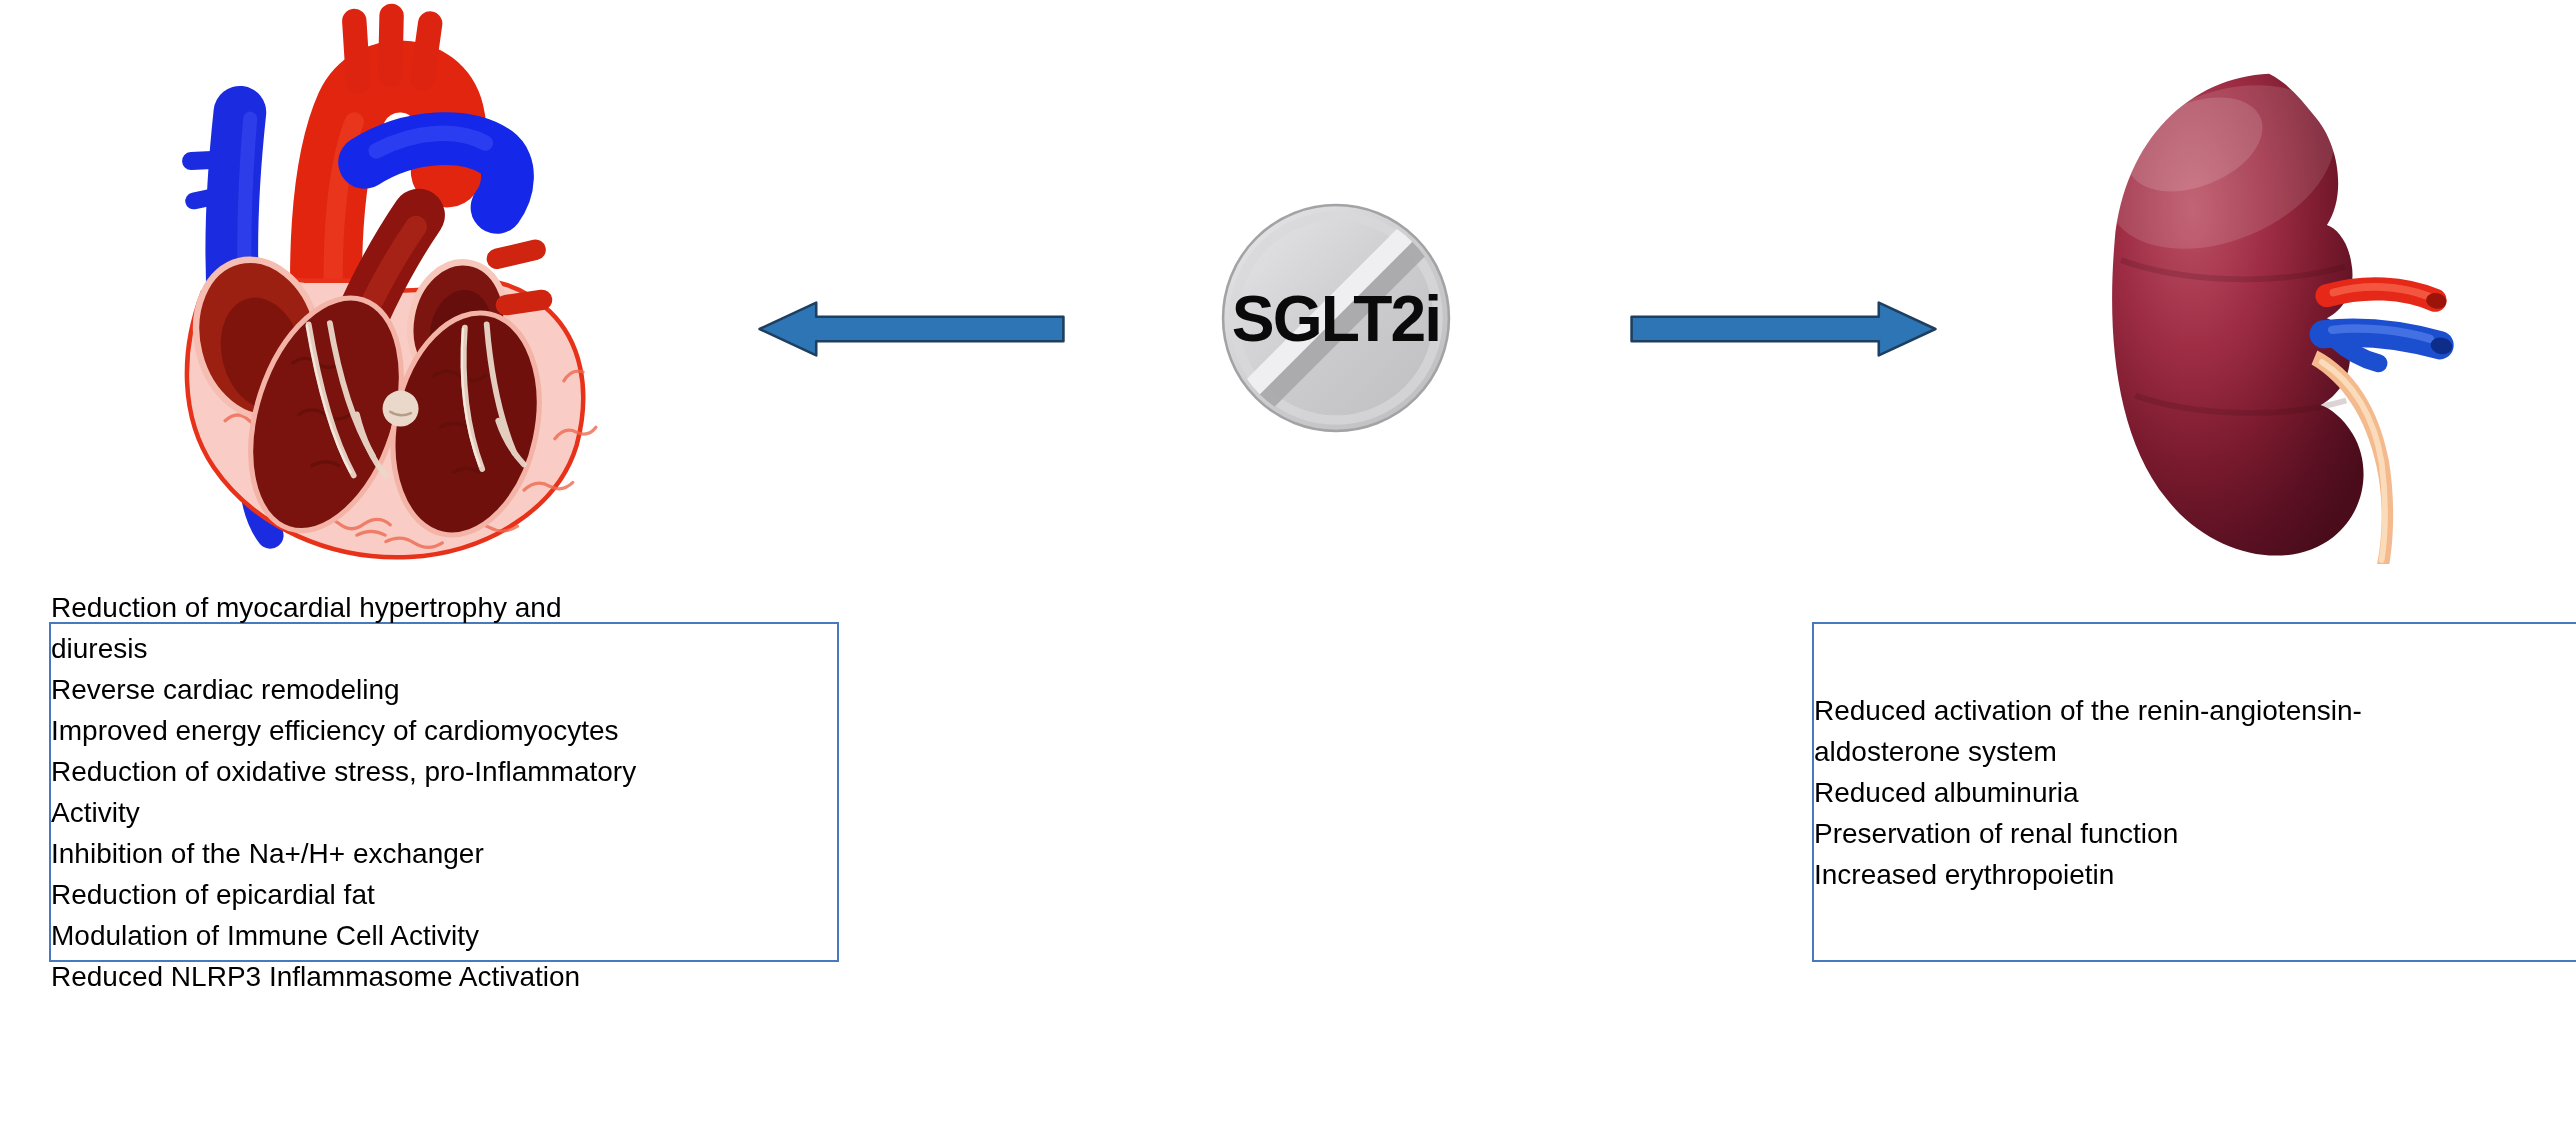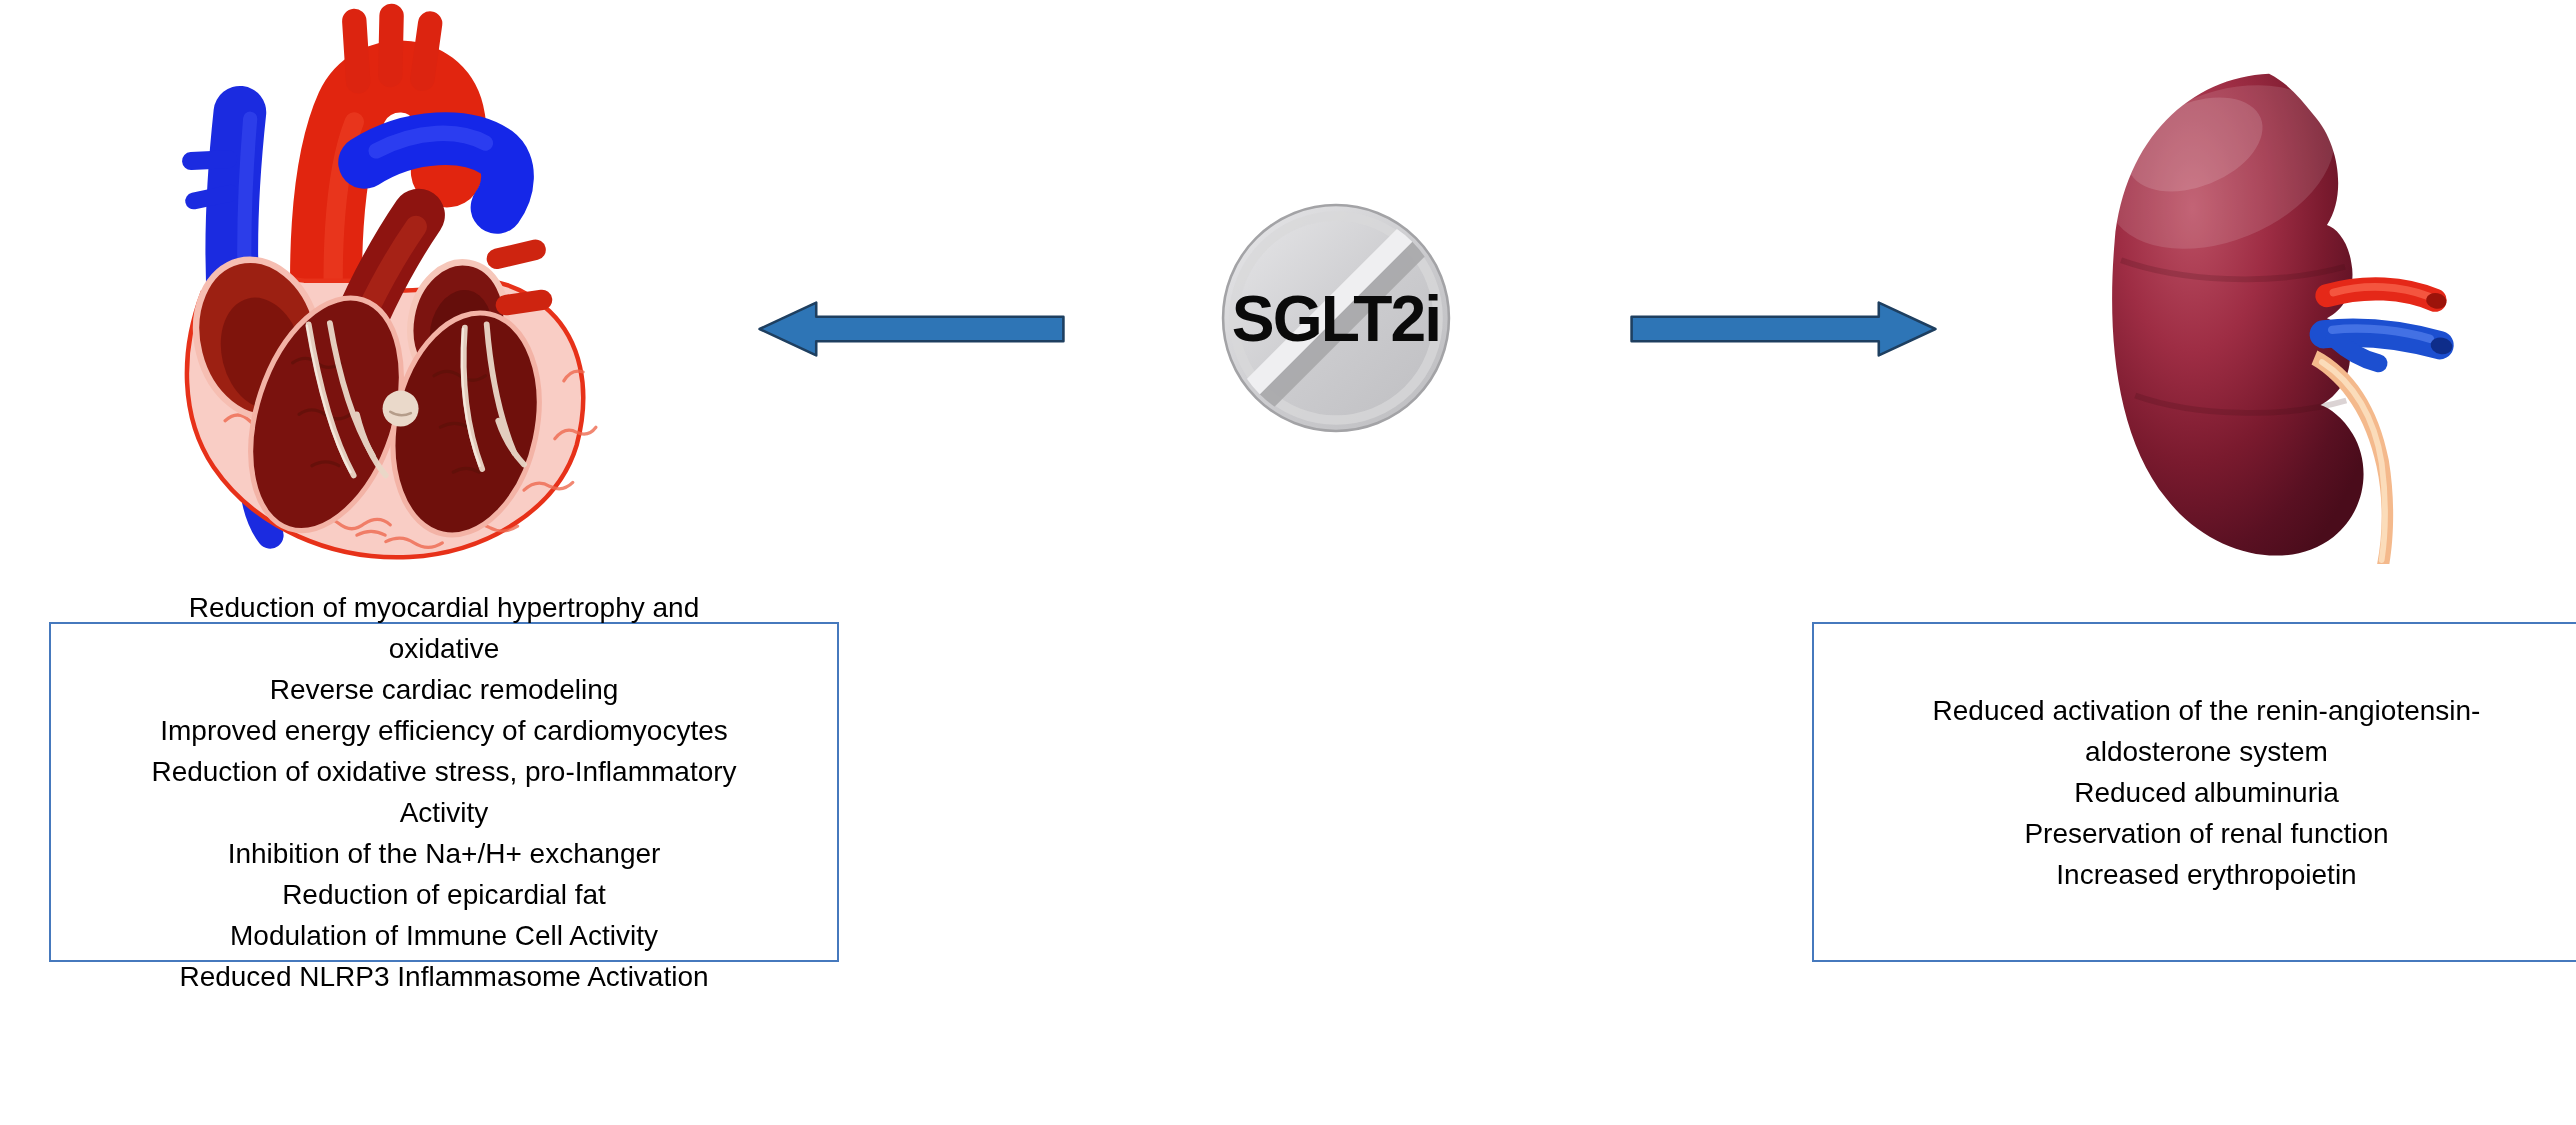--- a/index.html
+++ b/index.html
@@ -14,21 +14,21 @@
   }
   .art{position:absolute;}
   .heart-art{left:136px;top:3.2px;width:450px;height:572px;}
   .kidney-art{left:2048px;top:48px;width:399px;height:534px;}
   .pill-art{left:1188px;top:198px;width:240px;height:240px;}
   .arrow-left{left:729px;top:300px;width:309px;height:58px;}
   .arrow-right{left:1601px;top:300px;width:309px;height:58px;}
   .effects-box{
     position:absolute;top:622px;height:340px;box-sizing:border-box;
     border:2.6px solid var(--box-border);background:#ffffff;
-    display:flex;flex-direction:column;justify-content:center;align-items:center;
+    display:flex;flex-direction:column;justify-content:center;align-items:flex-start;
   }
   .effects-box.left{left:21px;width:790px;}
   .effects-box.right{left:1784px;width:789px;}
   .fx-line{
     font-size:28px;line-height:41px;color:var(--text-color);
     white-space:nowrap;text-align:center;
   }
 </style>
 </head>
 <body>
@@ -216,21 +216,21 @@
                C496,700 494,760 487,802
                L468,802
                C477,756 478,700 467,650
                C451,575 414,520 366,492 Z" fill="#f4b98c"></path>
       <path d="M382,488 C432,520 464,575 475,645 C482,700 481,756 475,796" stroke="#fbdcba" stroke-width="9" fill="none" stroke-linecap="round"></path>
     </g>
   </svg>
 
   <div class="effects-box left">
     <div class="fx-line">Reduction of myocardial hypertrophy and</div>
-    <div class="fx-line">oxidative</div>
+    <div class="fx-line">diuresis</div>
     <div class="fx-line">Reverse cardiac remodeling</div>
     <div class="fx-line">Improved energy efficiency of cardiomyocytes</div>
     <div class="fx-line">Reduction of oxidative stress, pro-Inflammatory</div>
     <div class="fx-line">Activity</div>
     <div class="fx-line">Inhibition of the Na+/H+ exchanger</div>
     <div class="fx-line">Reduction of epicardial fat</div>
     <div class="fx-line">Modulation of Immune Cell Activity</div>
     <div class="fx-line">Reduced NLRP3 Inflammasome Activation</div>
   </div>
 

